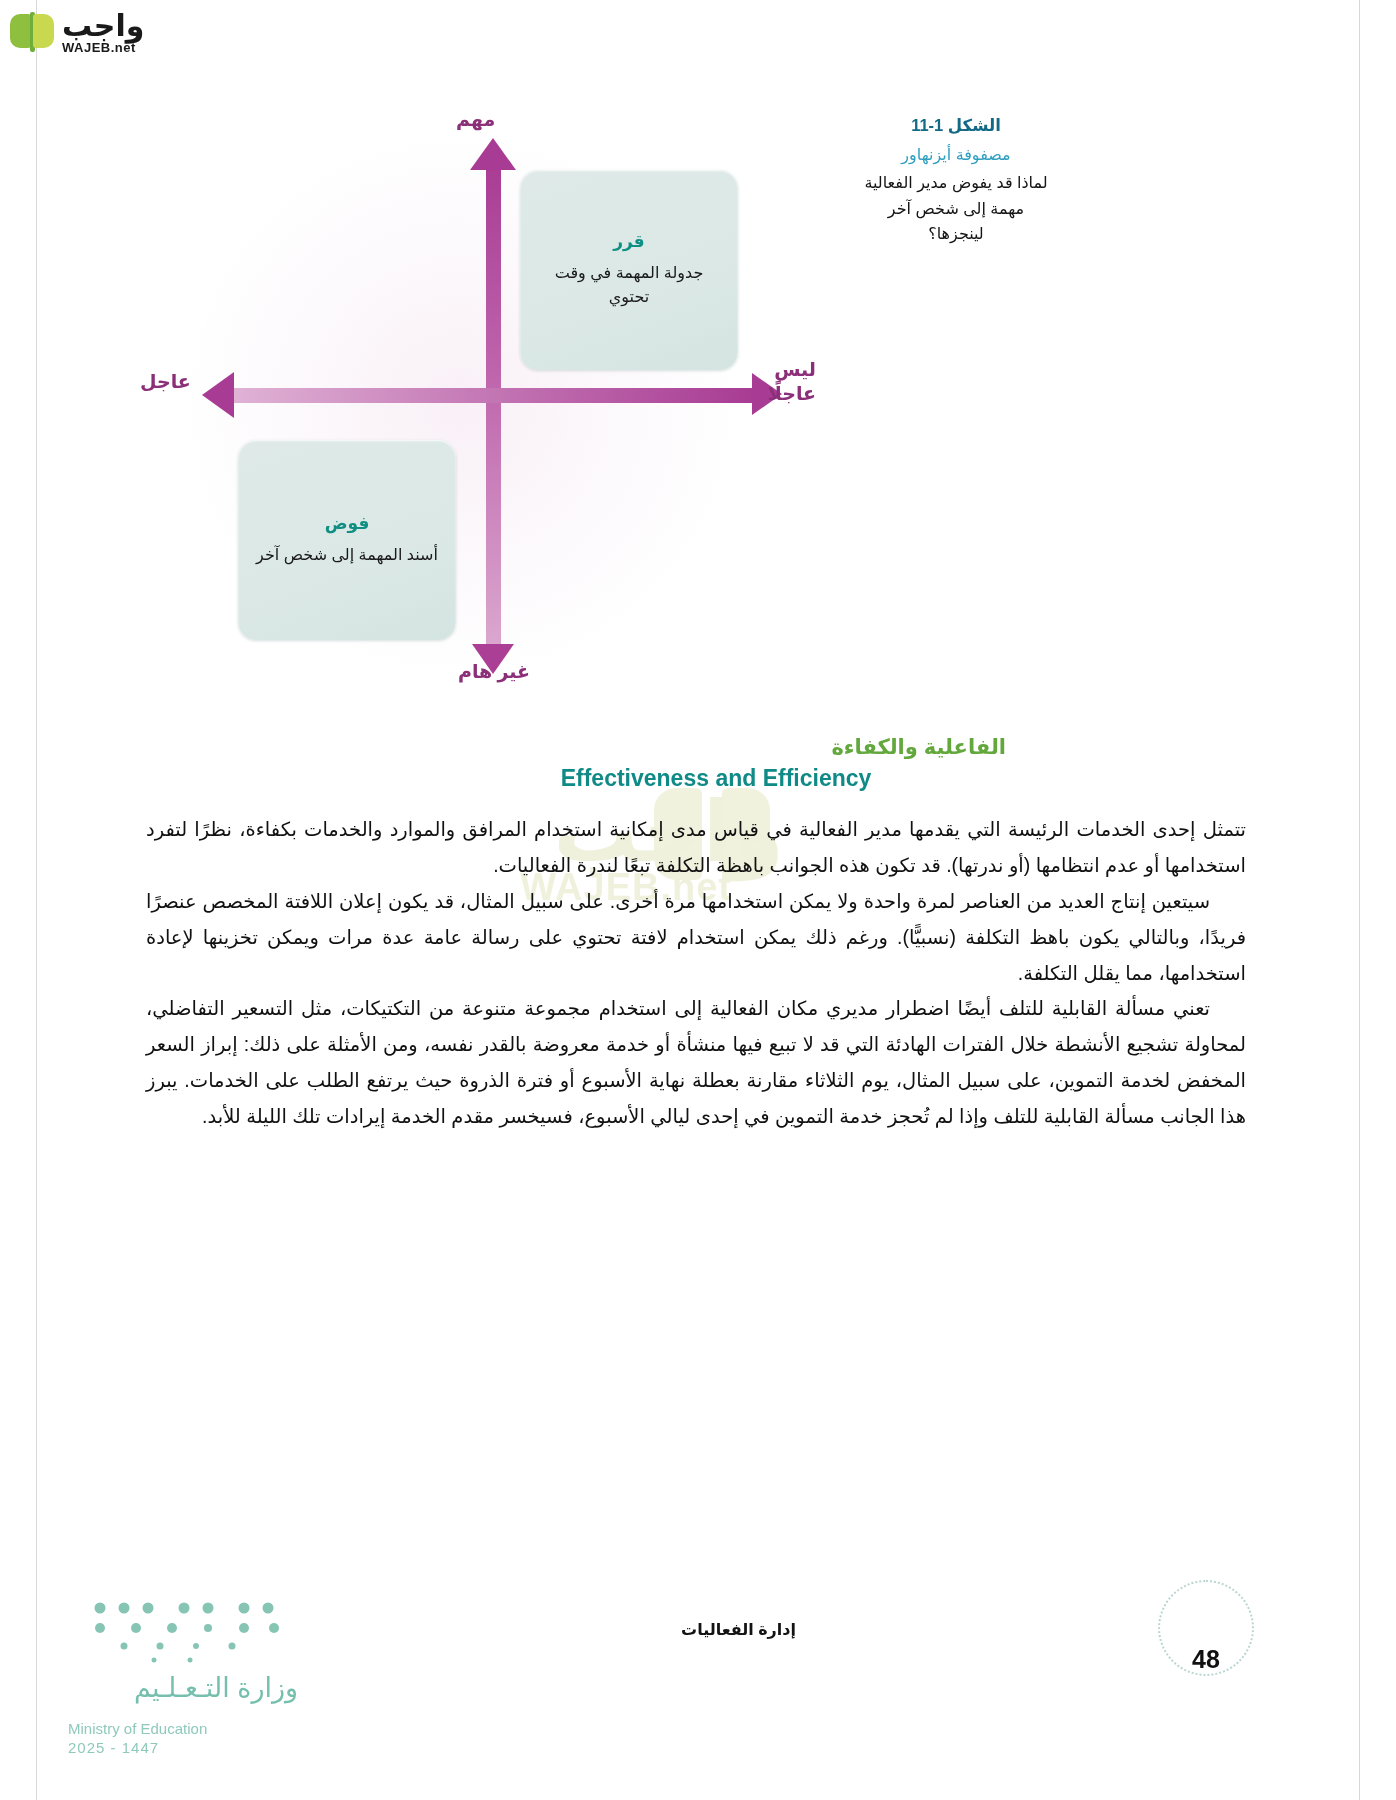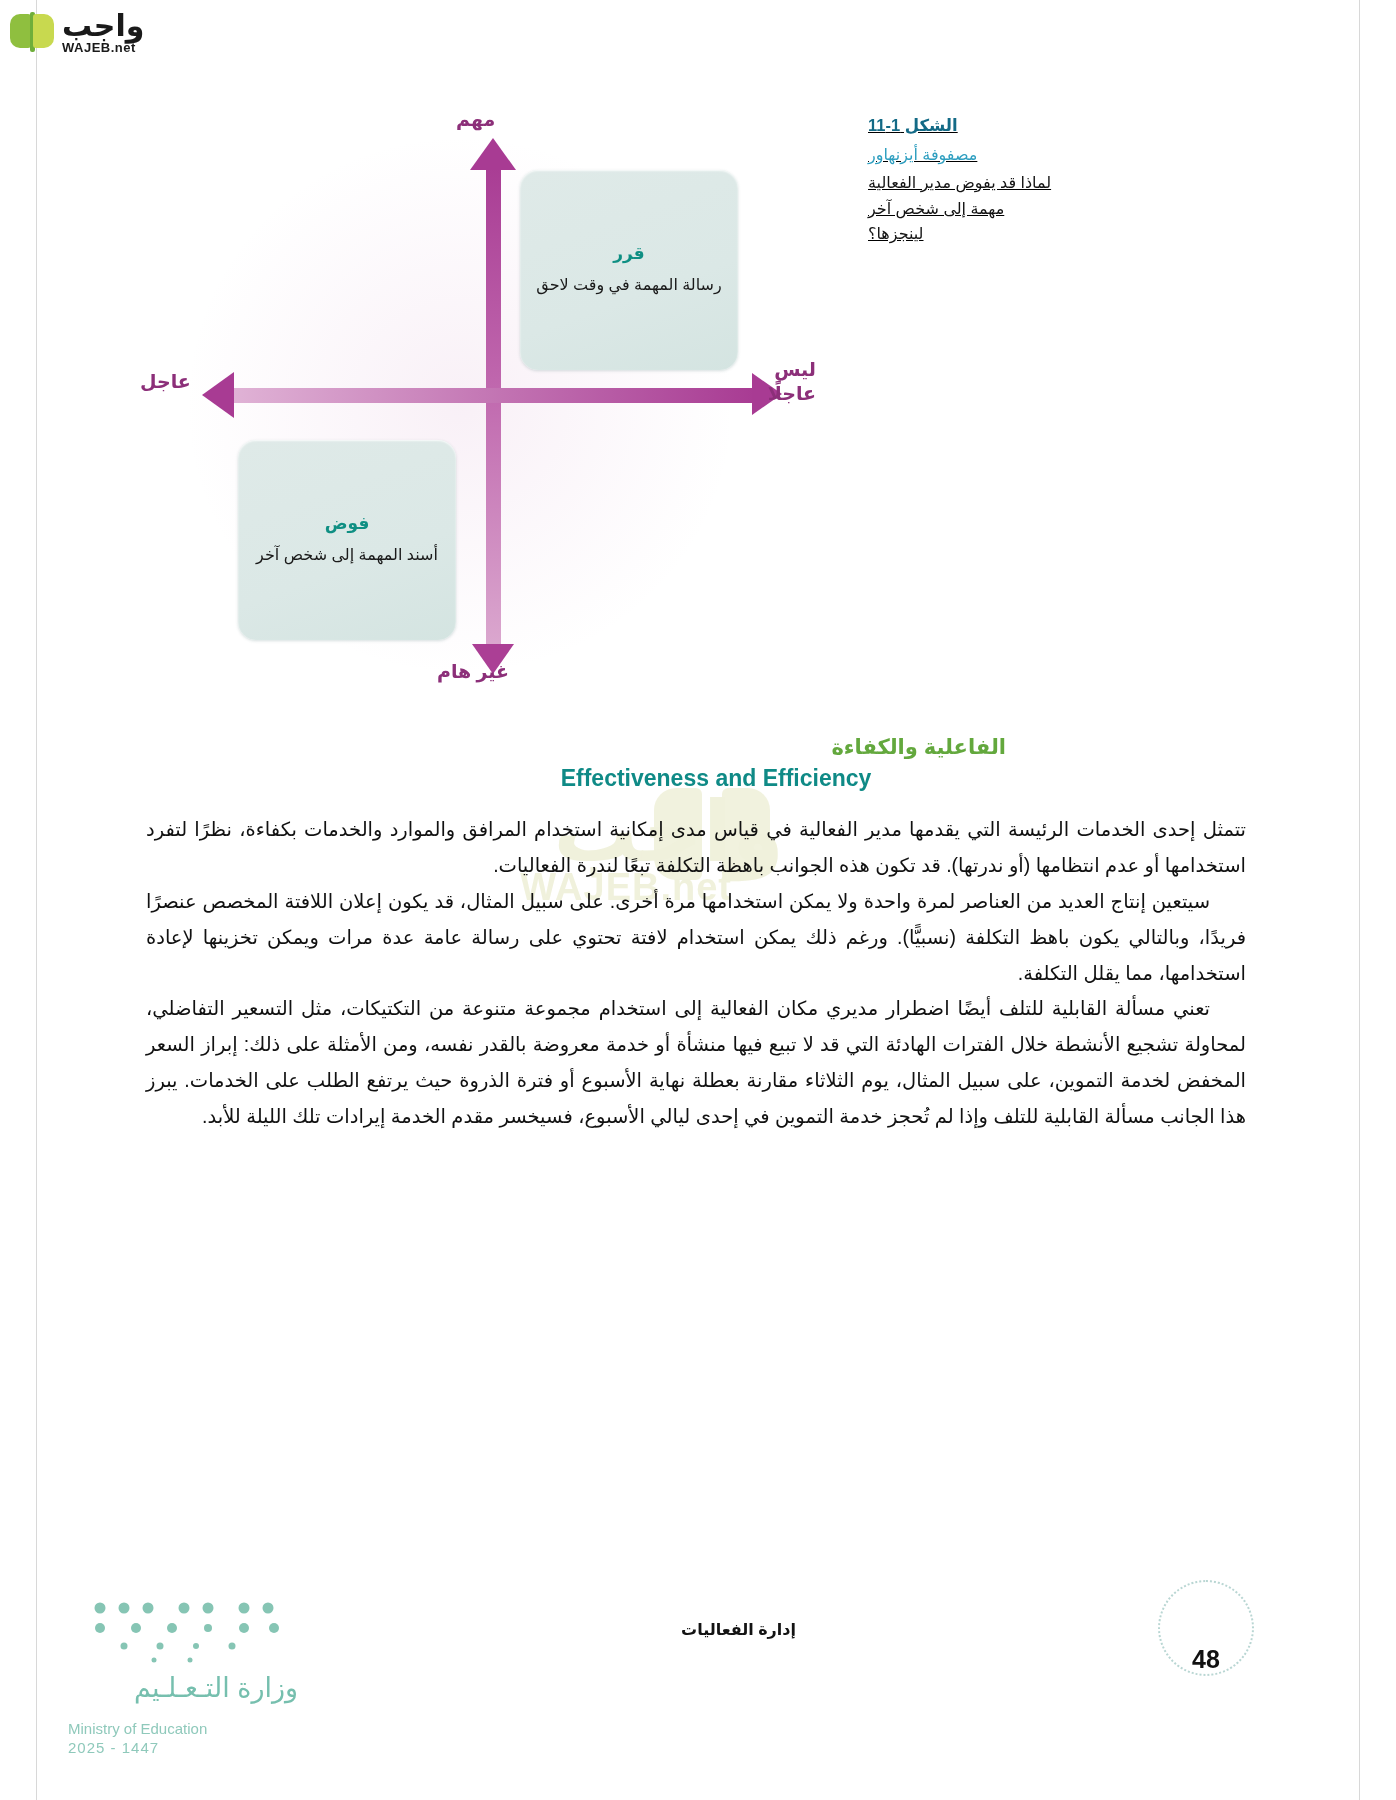--- a/index.html
+++ b/index.html
@@ -76,26 +76,25 @@
     height: 100%;
     background: #d8d8d8;
   }
   .edge-left  { left: 36px; }
   .edge-right { right: 36px; }
 
   
   .fig-caption {
     position: absolute;
     top: 112px;
-    right: 336px;
+    right: 344px;
     width: 192px;
-    text-align: left;
+    text-align: center;
     direction: rtl;
     line-height: 1.62;
-    text-decoration: underline;
   }
   .fig-caption .fig-num {
     font-size: 16.5px;
     font-weight: bold;
     color: #136a86;
     display: block;
     margin-bottom: 3px;
   }
   .fig-caption .fig-title {
     font-size: 16px;
@@ -205,21 +204,21 @@
   }
   .axis-label {
     position: absolute;
     font-size: 19px;
     font-weight: bold;
     color: #8c2f79;
     direction: rtl;
     line-height: 1.25;
   }
   .lbl-top    { left: 306px; top: -12px; }
-  .lbl-bottom { left: 287px; top: 540px; }
+  .lbl-bottom { left: 308px; top: 540px; }
   .lbl-left   { left: -10px; top: 250px; width: 58px; text-align: left; }
   .lbl-right  { left: 592px; top: 238px; width: 74px; text-align: right; }
 
   
   .watermark {
     position: absolute;
     left: 440px;
     top: 790px;
     width: 350px;
     height: 150px;
@@ -392,21 +391,21 @@
     <div class="arrow arrow-right"></div>
 
     <div class="axis-label lbl-top">مهم</div>
     <div class="axis-label lbl-bottom">غير هام</div>
     <div class="axis-label lbl-left">عاجل</div>
     <div class="axis-label lbl-right">ليس عاجلًا</div>
 
 
     <div class="quad quad-tr">
       <div class="quad-title">قرر</div>
-      <div class="quad-body">رسالة المهمة في وقت لاحق</div>
+      <div class="quad-body">جدولة المهمة في وقت تحتوي</div>
     </div>
 
     <div class="quad quad-bl">
       <div class="quad-title">فوض</div>
       <div class="quad-body">أسند المهمة إلى شخص آخر</div>
     </div>
 
   </div>
 
   <div class="watermark">

